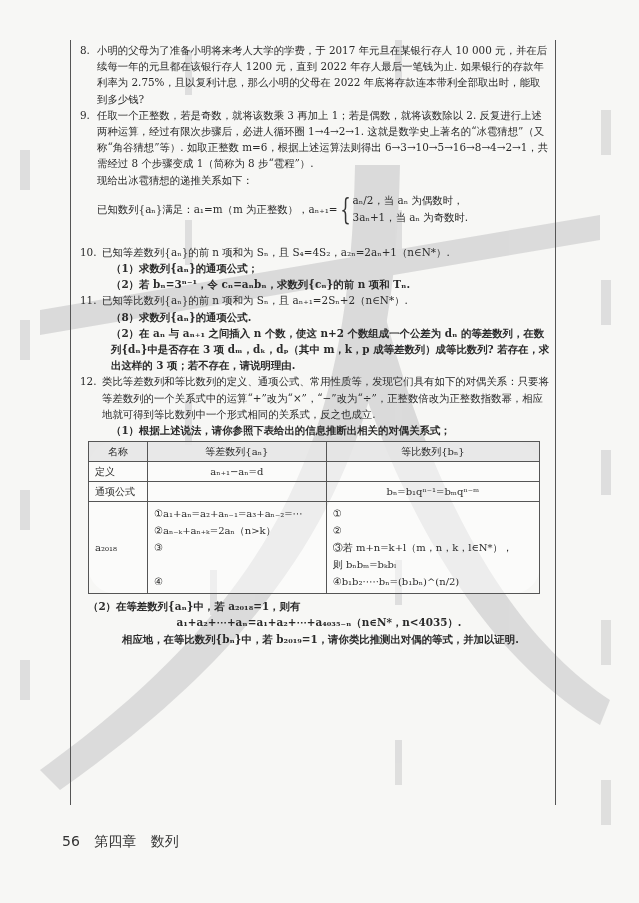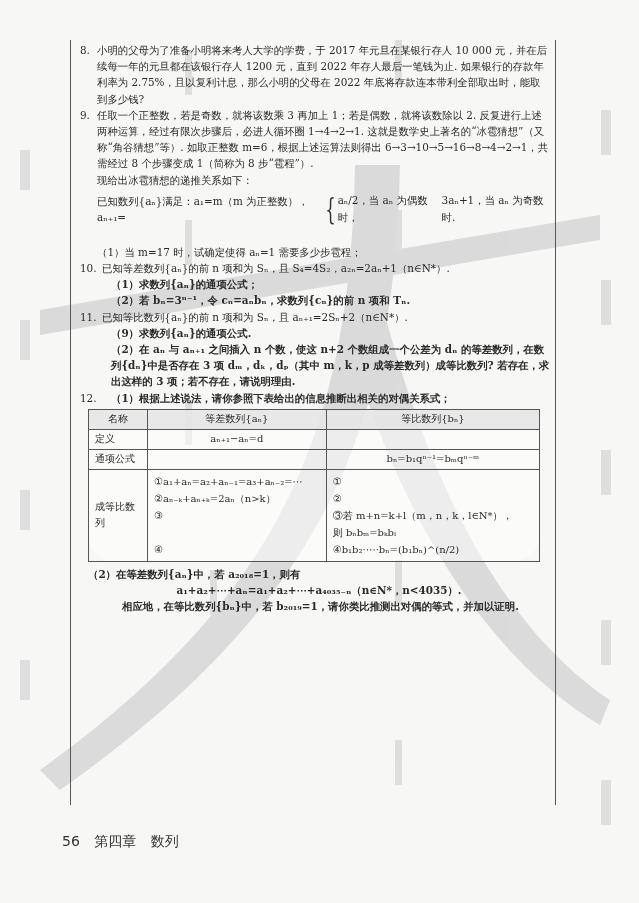--- a/index.html
+++ b/index.html
@@ -16,21 +16,21 @@
     .content {
       position: absolute; left: 80px; top: 42px; width: 470px;
       font-size: 10.4px; line-height: 16.2px; z-index: 2;
     }
     .q { position: relative; padding-left: 17px; }
     .q .num { position: absolute; left: 0; top: 0; }
     .q.wide { padding-left: 22px; }
     .sub { padding-left: 9px; font-weight: bold; }
     .piece { display: flex; align-items: center; margin: 4px 0 18px 0; }
     .brace { font-size: 30px; line-height: 30px; transform: scaleX(0.55); margin: 0 -2px; color: #333; }
-    .cases { display: flex; flex-direction: row; line-height: 17px; }
+    .cases { display: flex; flex-direction: column; line-height: 17px; }
     table.duality {
       border-collapse: collapse; width: 452px; margin: 3px 0 4px 8px;
       font-size: 10px; background: rgba(255,255,255,0.5); border-radius: 28px;
     }
     table.duality th, table.duality td {
       border: 1px solid #555; padding: 1px 6px; height: 17px; vertical-align: middle;
     }
     table.duality th { background: rgba(225,225,225,0.75); font-weight: normal; text-align: center; }
     table.duality td.label { text-align: left; width: 46px; }
     table.duality td.center { text-align: center; }
@@ -94,39 +94,39 @@
       <span class="brace">{</span>
       <div class="cases">
         <div>
           <span>aₙ/2</span><span>，当 aₙ 为偶数时，</span>
         </div>
         <div>
           <span>3aₙ+1</span><span>，当 aₙ 为奇数时.</span>
         </div>
       </div>
     </div>
-    <div>（1）当 m=17 时，试确定使得 aₙ=1 需要多少步雹程；</div>
   </div>
 
   <div class="q wide">
     <span class="num">10.</span>
     <div>已知等差数列{aₙ}的前 n 项和为 Sₙ，且 S₄=4S₂，a₂ₙ=2aₙ+1（n∈N*）.</div>
     <div class="sub">（1）求数列{aₙ}的通项公式；</div>
     <div class="sub">（2）若 bₙ=3ⁿ⁻¹，令 cₙ=aₙbₙ，求数列{cₙ}的前 n 项和 Tₙ.</div>
   </div>
 
   <div class="q wide">
     <span class="num">11.</span>
     <div>已知等比数列{aₙ}的前 n 项和为 Sₙ，且 aₙ₊₁=2Sₙ+2（n∈N*）.</div>
-    <div class="sub">（9）求数列{aₙ}的通项公式.</div>
+    <div class="sub">（8）求数列{aₙ}的通项公式.</div>
     <div class="sub">（2）在 aₙ 与 aₙ₊₁ 之间插入 n 个数，使这 n+2 个数组成一个公差为 dₙ 的等差数列，在数列{dₙ}中是否存在 3 项 dₘ，dₖ，dₚ（其中 m，k，p 成等差数列）成等比数列? 若存在，求出这样的 3 项；若不存在，请说明理由.</div>
   </div>
 
   <div class="q wide">
     <span class="num">12.</span>
+    <div>类比等差数列和等比数列的定义、通项公式、常用性质等，发现它们具有如下的对偶关系：只要将等差数列的一个关系式中的运算“+”改为“×”，“−”改为“÷”，正整数倍改为正整数指数幂，相应地就可得到等比数列中一个形式相同的关系式，反之也成立.</div>
     <div class="sub">（1）根据上述说法，请你参照下表给出的信息推断出相关的对偶关系式；</div>
   </div>
 
   <table class="duality">
     <thead>
       <tr>
         <th>名称</th>
         <th>等差数列{aₙ}</th>
         <th>等比数列{bₙ}</th>
       </tr>
@@ -136,21 +136,21 @@
         <td class="label">定义</td>
         <td class="center">aₙ₊₁−aₙ=d</td>
         <td class="center"></td>
       </tr>
       <tr>
         <td class="label">通项公式</td>
         <td class="center"></td>
         <td class="center">bₙ=b₁qⁿ⁻¹=bₘqⁿ⁻ᵐ</td>
       </tr>
       <tr>
-        <td class="label">成等比数列</td>
+        <td class="label">a₂₀₁₈</td>
         <td class="props">
           <div>①a₁+aₙ=a₂+aₙ₋₁=a₃+aₙ₋₂=⋯</div>
           <div>②aₙ₋ₖ+aₙ₊ₖ=2aₙ（n&gt;k）</div>
           <div>③</div>
           <div style="height:17px"></div>
           <div>④</div>
         </td>
         <td class="props">
           <div>①</div>
           <div>②</div>

